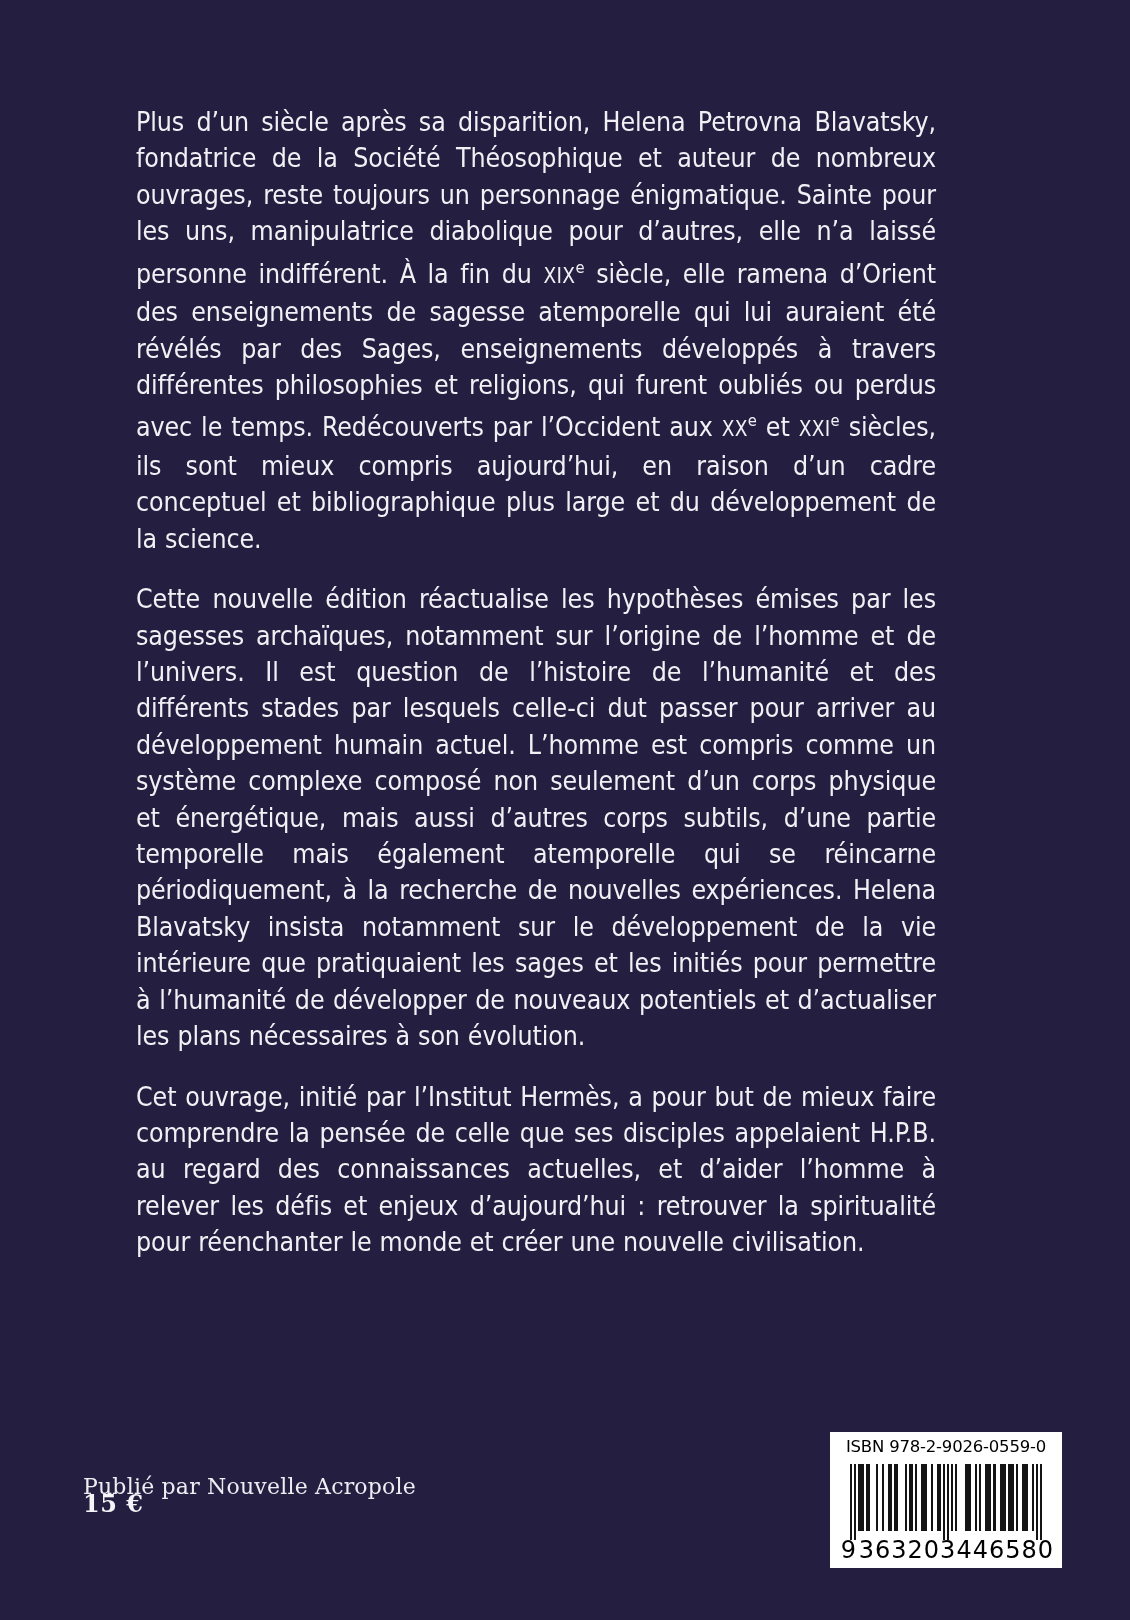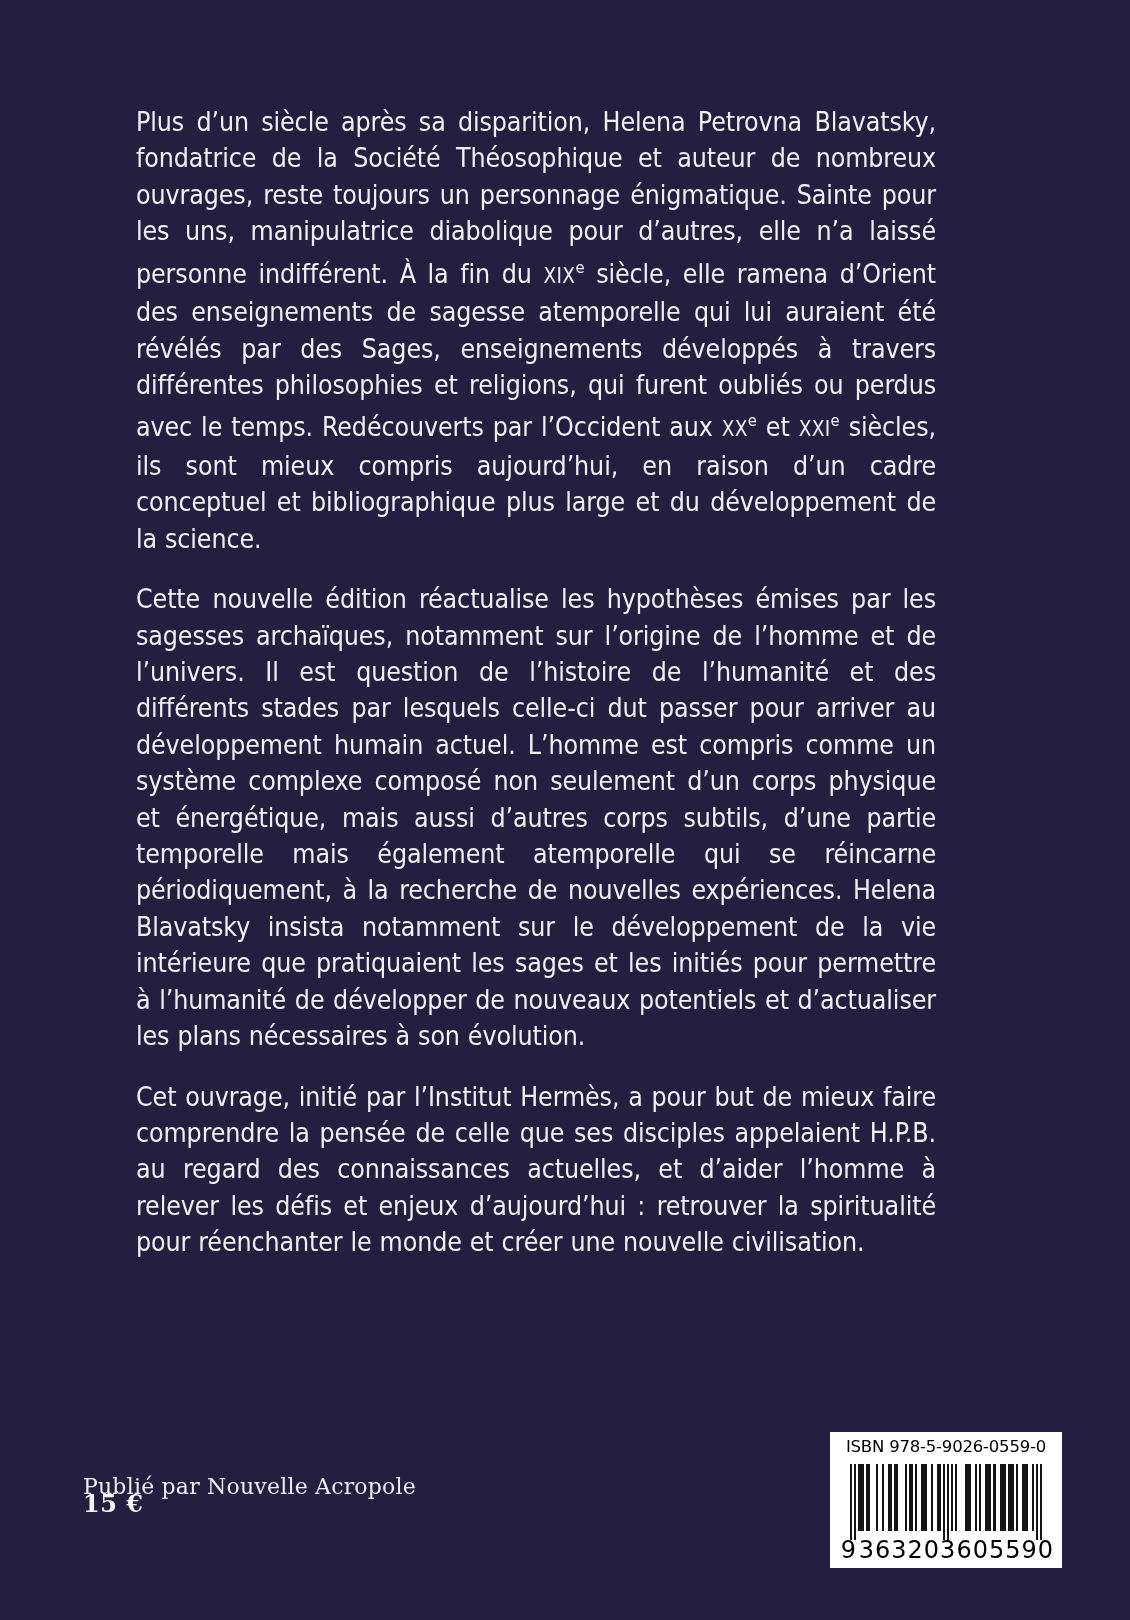--- a/index.html
+++ b/index.html
@@ -142,21 +142,21 @@
     <p class="para" id="p3">Cet ouvrage, initié par l’Institut Hermès, a pour but de mieux faire comprendre la pensée de celle que ses disciples appelaient H.P.B. au regard des connaissances actuelles, et d’aider l’homme à relever les défis et enjeux d’aujourd’hui : retrouver la spiritualité pour réenchanter le monde et créer une nouvelle civilisation.</p>
   </div>
 
   <div class="footer-credits">
     <span class="line">Publié par Nouvelle Acropole</span>
   </div>
 
   <div class="price">15 €</div>
 
   <div class="barcode-box">
-    <div class="barcode-isbn">ISBN 978-5-9026-0559-0</div>
+    <div class="barcode-isbn">ISBN 978-2-9026-0559-0</div>
     <div class="barcode-bars" id="bars">
         <div class="bar" style="left: 0%; width: 1.05263%;"></div>
         <div class="bar" style="left: 2.10526%; width: 1.05263%;"></div>
         <div class="bar guard" style="left: 4.21053%; width: 3.15789%;"></div>
         <div class="bar guard" style="left: 8.42105%; width: 2.10526%;"></div>
         <div class="bar guard" style="left: 13.6842%; width: 1.05263%;"></div>
         <div class="bar guard" style="left: 16.8421%; width: 1.05263%;"></div>
         <div class="bar guard" style="left: 20%; width: 2.10526%;"></div>
         <div class="bar guard" style="left: 23.1579%; width: 2.10526%;"></div>
         <div class="bar guard" style="left: 28.4211%; width: 1.05263%;"></div>
@@ -178,17 +178,17 @@
         <div class="bar guard" style="left: 82.1053%; width: 3.15789%;"></div>
         <div class="bar guard" style="left: 86.3158%; width: 1.05263%;"></div>
         <div class="bar guard" style="left: 89.4737%; width: 3.15789%;"></div>
         <div class="bar guard" style="left: 94.7368%; width: 1.05263%;"></div>
         <div class="bar" style="left: 96.8421%; width: 1.05263%;"></div>
         <div class="bar" style="left: 98.9474%; width: 1.05263%;"></div>
       </div>
     <div class="barcode-digits">
       <span class="d1">9</span>
       <span class="d2">363203</span>
-      <span class="d3">605590</span>
+      <span class="d3">446580</span>
     </div>
   </div>
 
 </div>
 
 </body></html>

